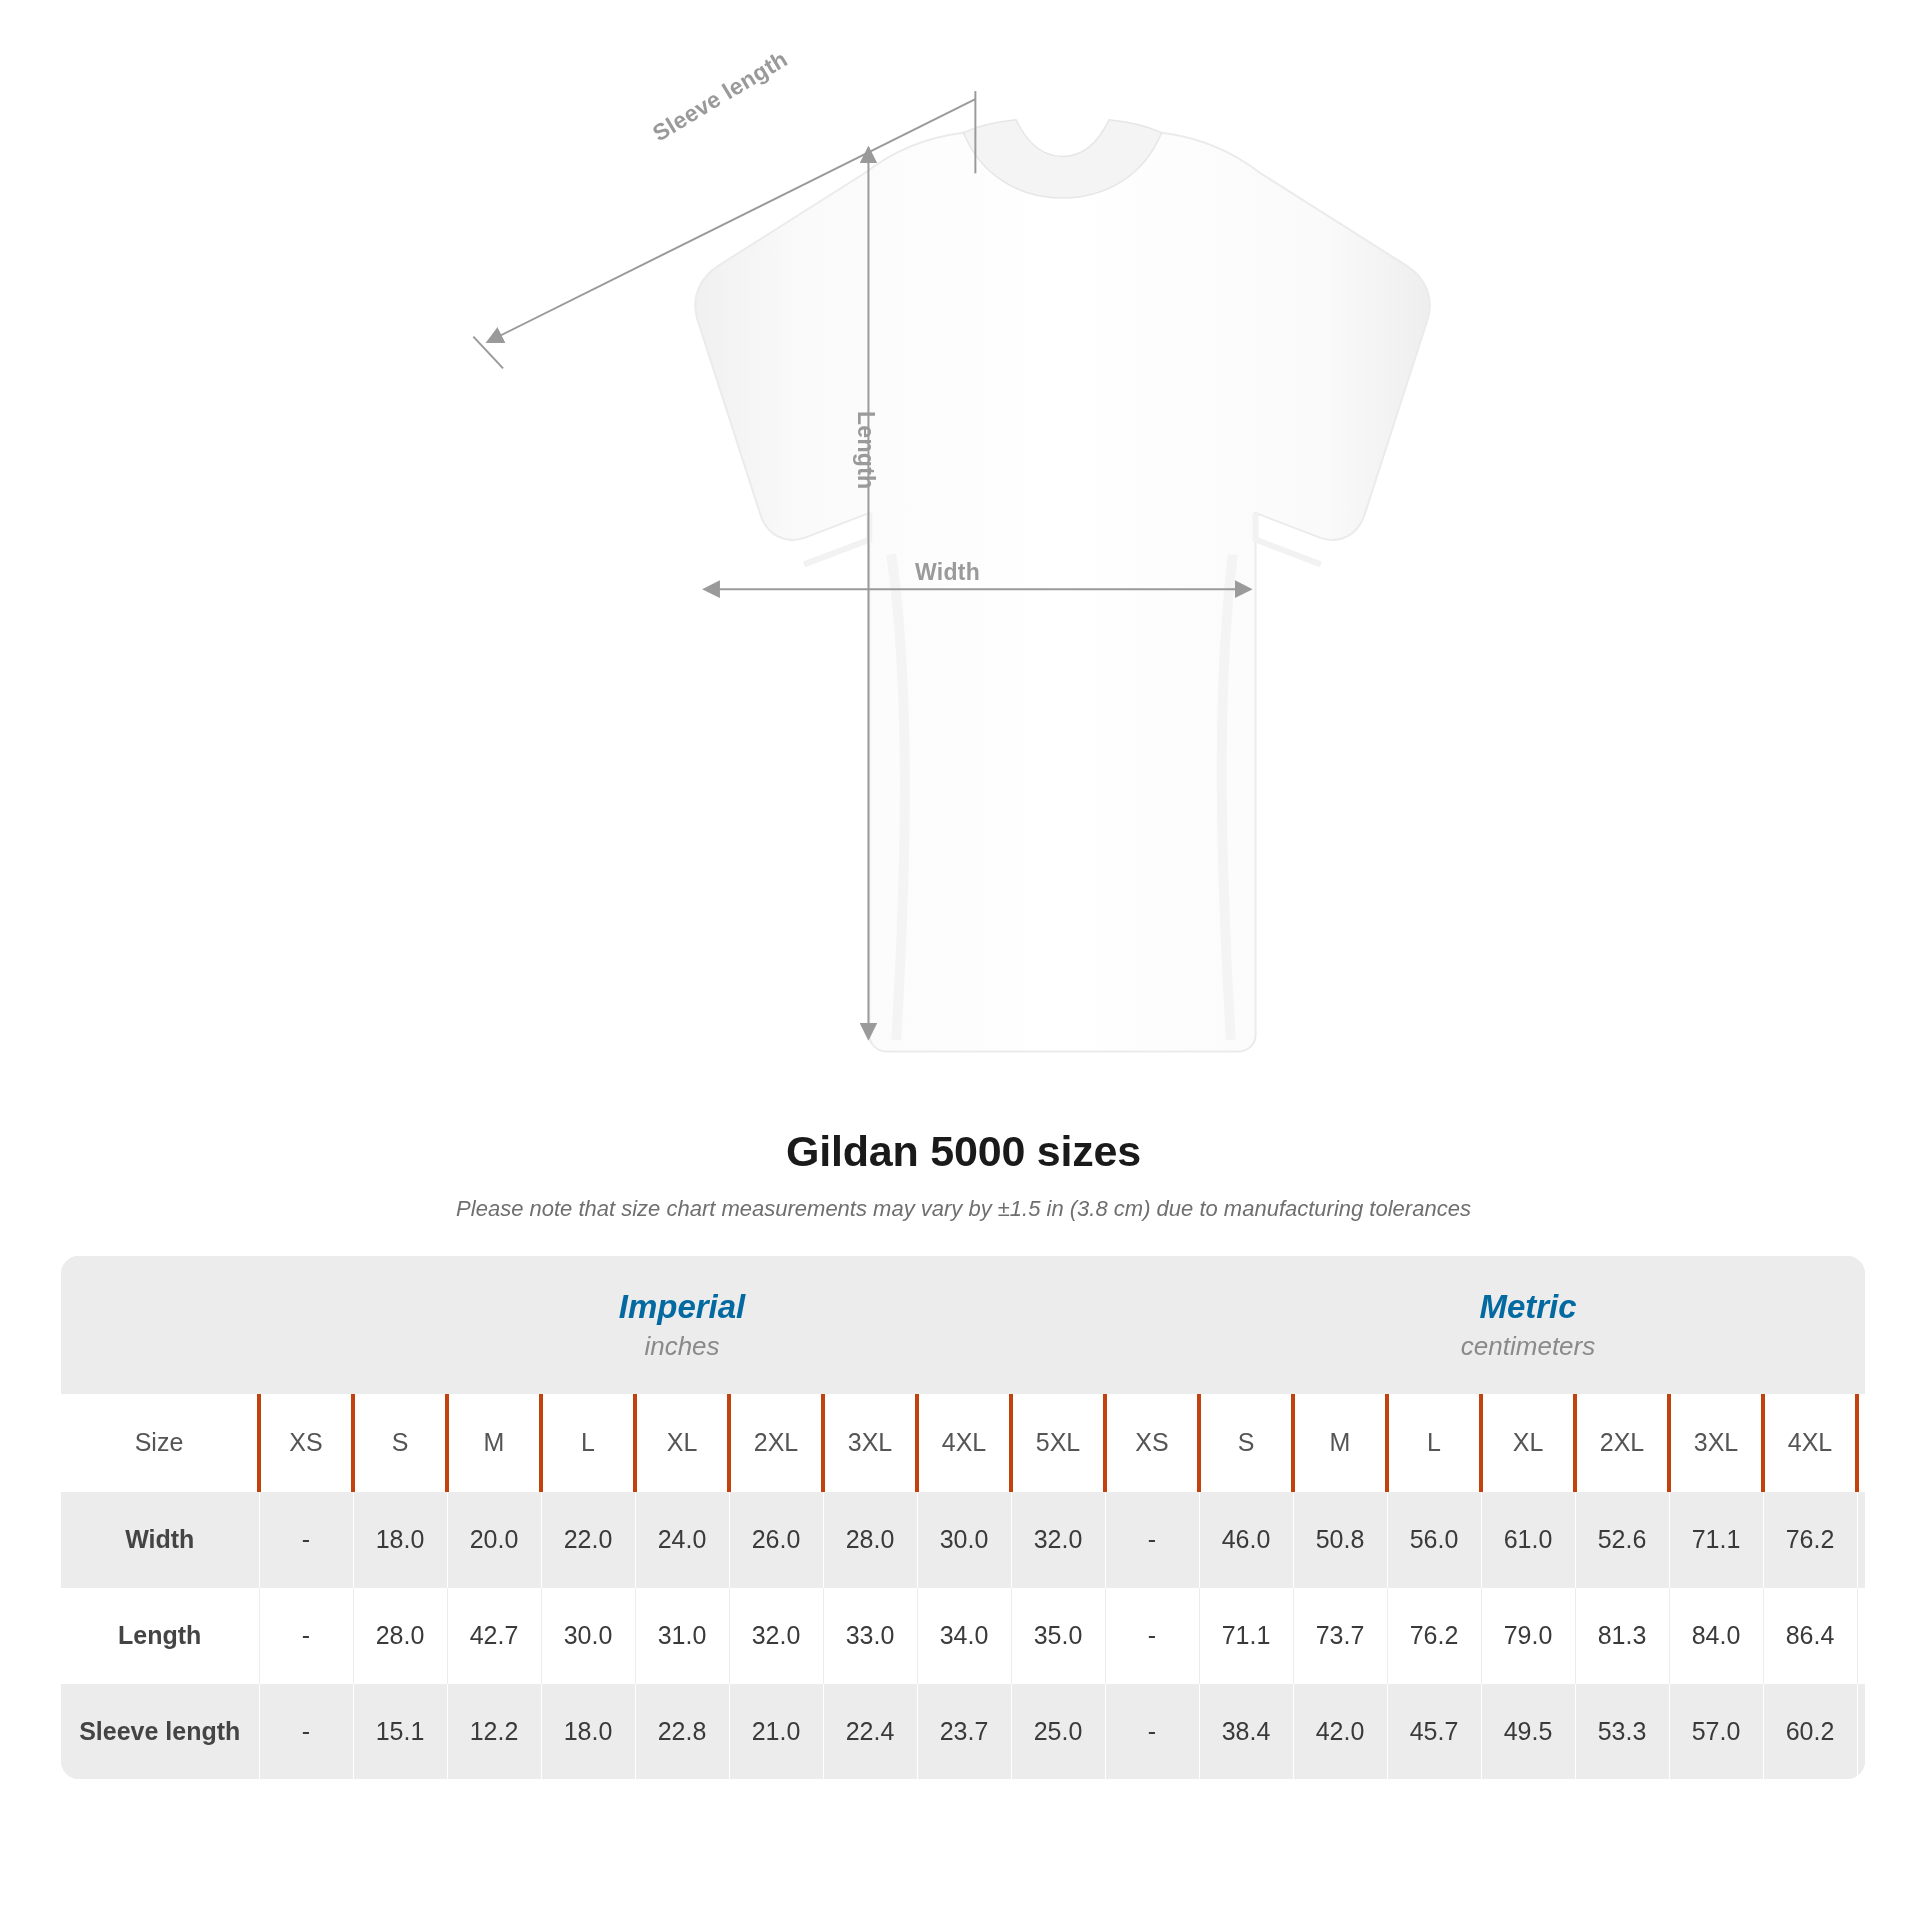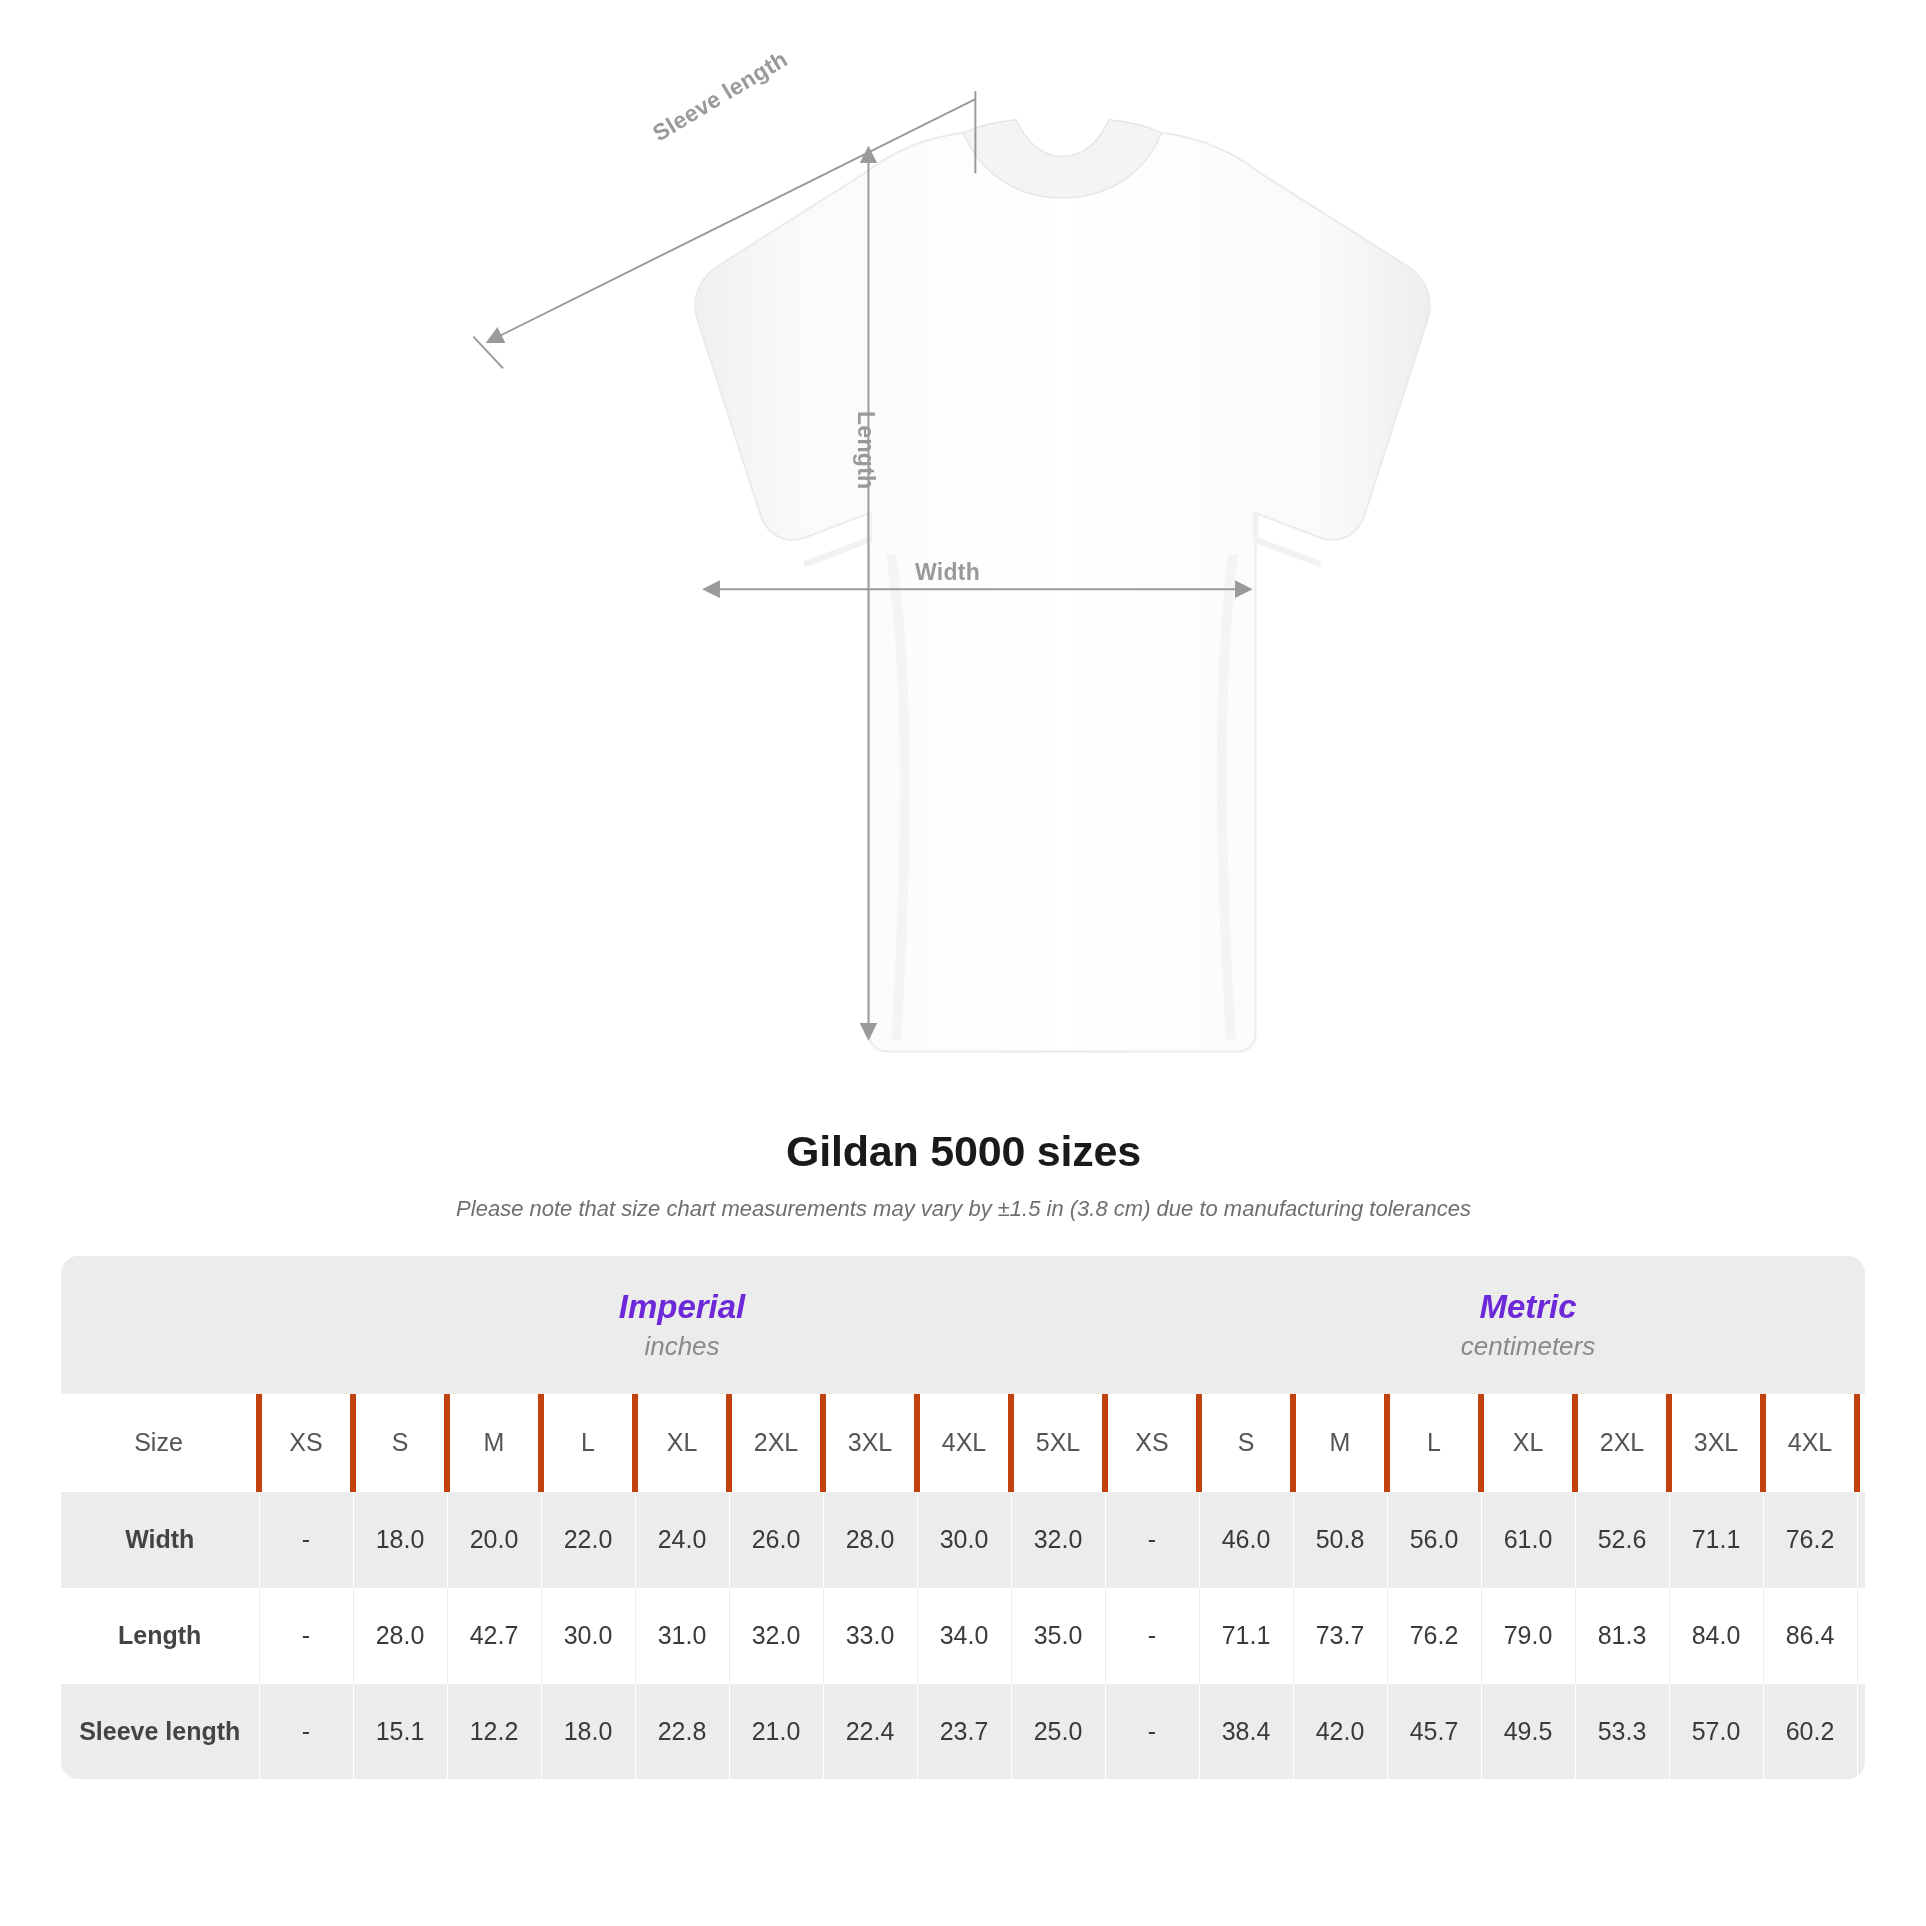--- a/index.html
+++ b/index.html
@@ -101,38 +101,38 @@
   
   .unit-row td {
     padding: 30px 0 28px 0;
     background: #ececec;
     border: none;
   }
   .unit-name {
     font-size: 33px;
     font-style: italic;
     font-weight: bold;
-    color: #6d28d9;
+    color: #0369a1;
     line-height: 1.25;
   }
   .unit-sub {
     font-size: 26px;
     font-style: italic;
     color: #8a8a8a;
     line-height: 1.5;
   }
 
   
   .head-row td {
     background: #ffffff;
     color: #555;
     font-weight: bold;
     font-size: 25px;
     padding: 34px 0;
-    border-right: 6px solid #c2410c;
+    border-right: 4px solid #c2410c;
   }
   .head-row td:last-child { border-right: none; }
   .head-row td.rowlabel {
     background: #ffffff;
     color: #555;
   }
 
   
   .data-row td {
     font-size: 25px;

